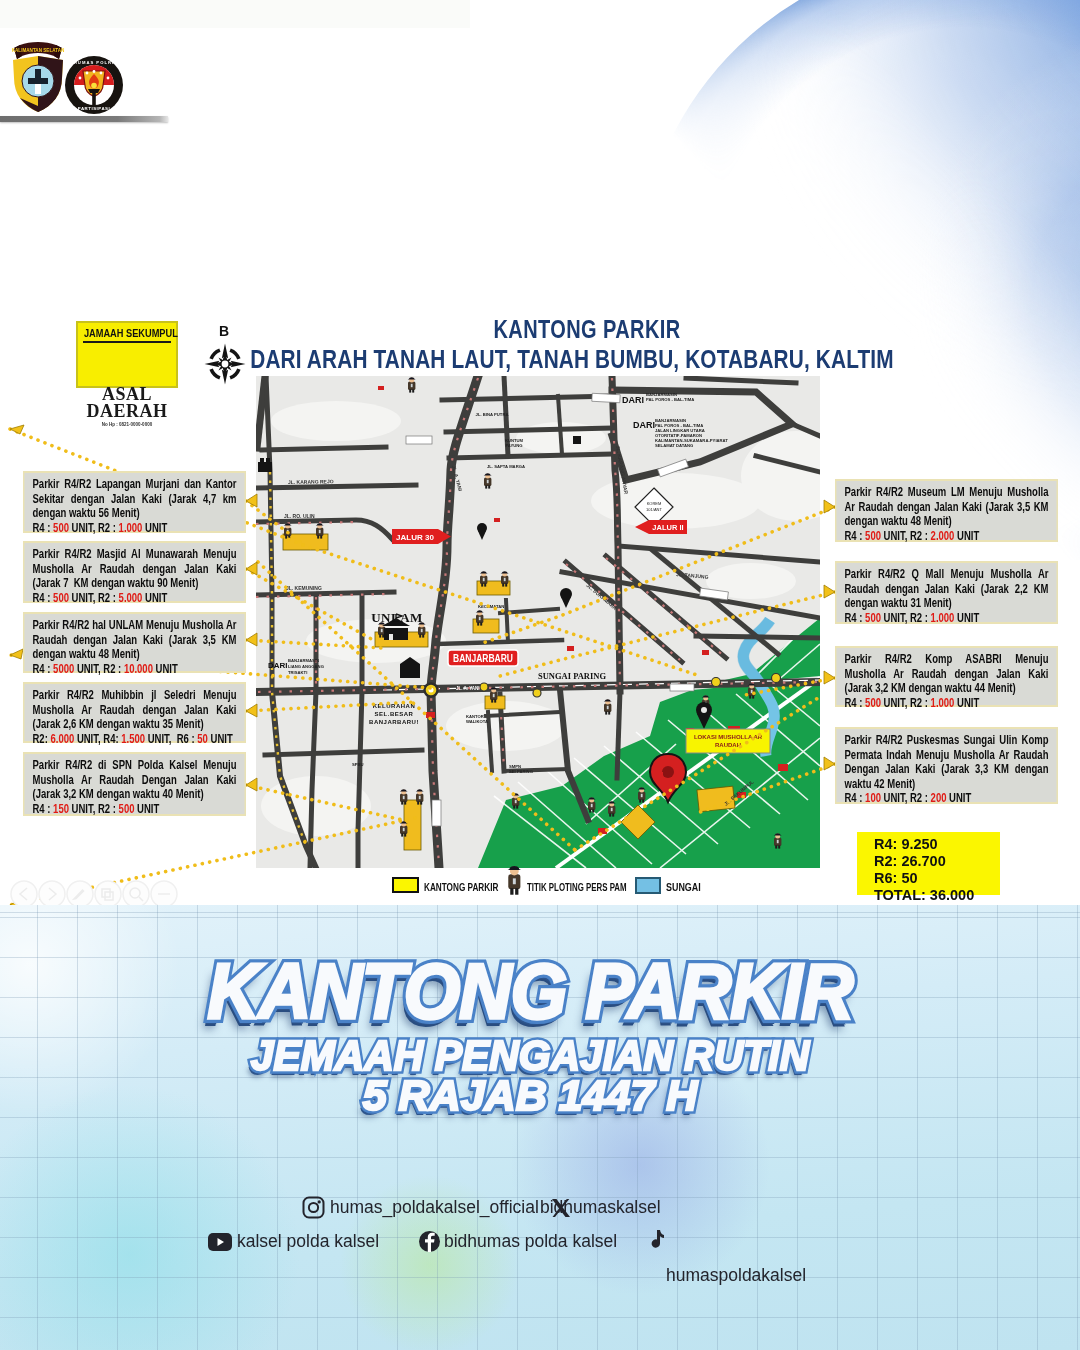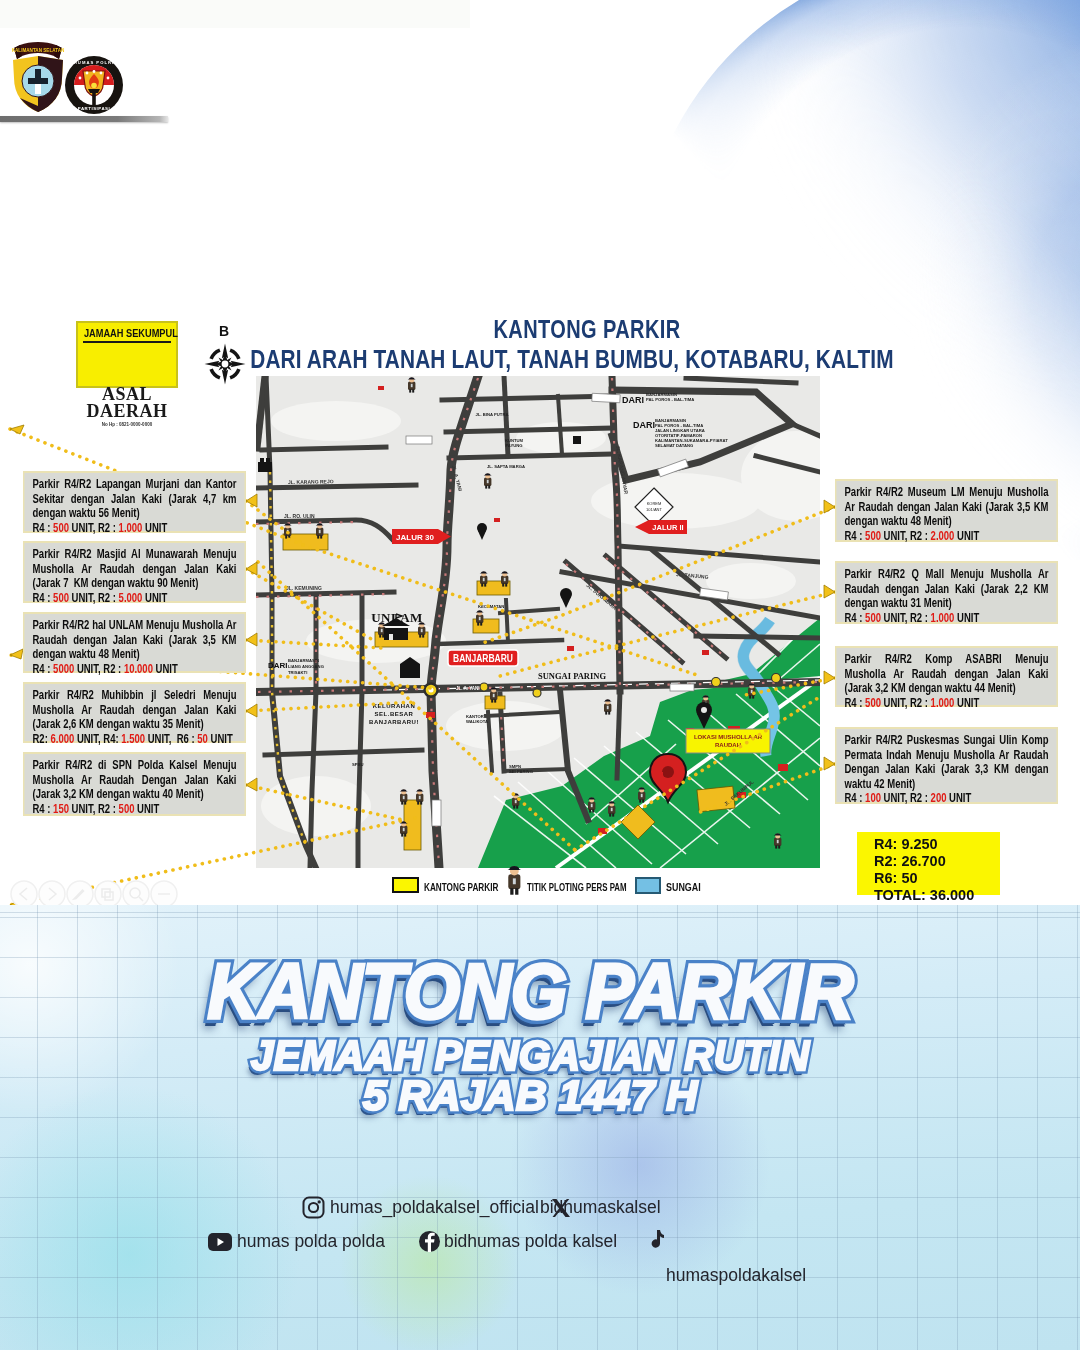--- a/index.html
+++ b/index.html
@@ -523,21 +523,21 @@
   <div class="abs soc" style="left:330px;top:1197px">humas_poldakalsel_official</div>
   <svg class="abs" style="left:551px;top:1198px" width="20" height="20" viewBox="0 0 20 20">
     <path d="M1,1 L8,10.5 L1.5,19 H4 L9.3,12.2 L14.5,19 H19 L11.6,9.2 L18.3,1 H15.8 L10.4,7.7 L5.5,1 Z" fill="#23242c"></path>
   </svg>
   <div class="abs soc" style="left:540px;top:1197px">bidhumaskalsel</div>
 
   <svg class="abs" style="left:208px;top:1233px" width="24" height="18" viewBox="0 0 24 18">
     <rect x="0" y="0" width="24" height="18" rx="5" fill="#23242c"></rect>
     <path d="M9.5,5 L16,9 L9.5,13 Z" fill="#fff"></path>
   </svg>
-  <div class="abs soc" style="left:237px;top:1231px">humas polda polda</div>
+  <div class="abs soc" style="left:237px;top:1231px">kalsel polda kalsel</div>
   <svg class="abs" style="left:419px;top:1231px" width="21" height="21" viewBox="0 0 21 21">
     <circle cx="10.5" cy="10.5" r="10.5" fill="#23242c"></circle>
     <path d="M12,21 V11.5 h3 l0.5,-3.2 h-3.5 V6.5 c0,-1 0.4,-1.8 1.9,-1.8 h1.8 V1.9 c-0.4,-.1-1.5,-.2-2.6,-.2 c-2.6,0-4.3,1.6-4.3,4.4 v2.2 H6 v3.2 h2.8 V21 Z" fill="#fff"></path>
   </svg>
   <div class="abs soc" style="left:444px;top:1231px">bidhumas polda kalsel</div>
   <svg class="abs" style="left:647px;top:1229px" width="17" height="22" viewBox="0 0 17 22">
     <path d="M10,1 h3 v13.5 a4.2,4.2 0 1 1 -3,-4 Z" fill="#23242c"></path>
     <path d="M13,1 c.5,3 2,4.5 4,5 v3 c-2,-.3-3.3,-1-4,-2 Z" fill="#23242c"></path>
   </svg>
   <div class="abs soc" style="left:666px;top:1265px">humaspoldakalsel</div>

